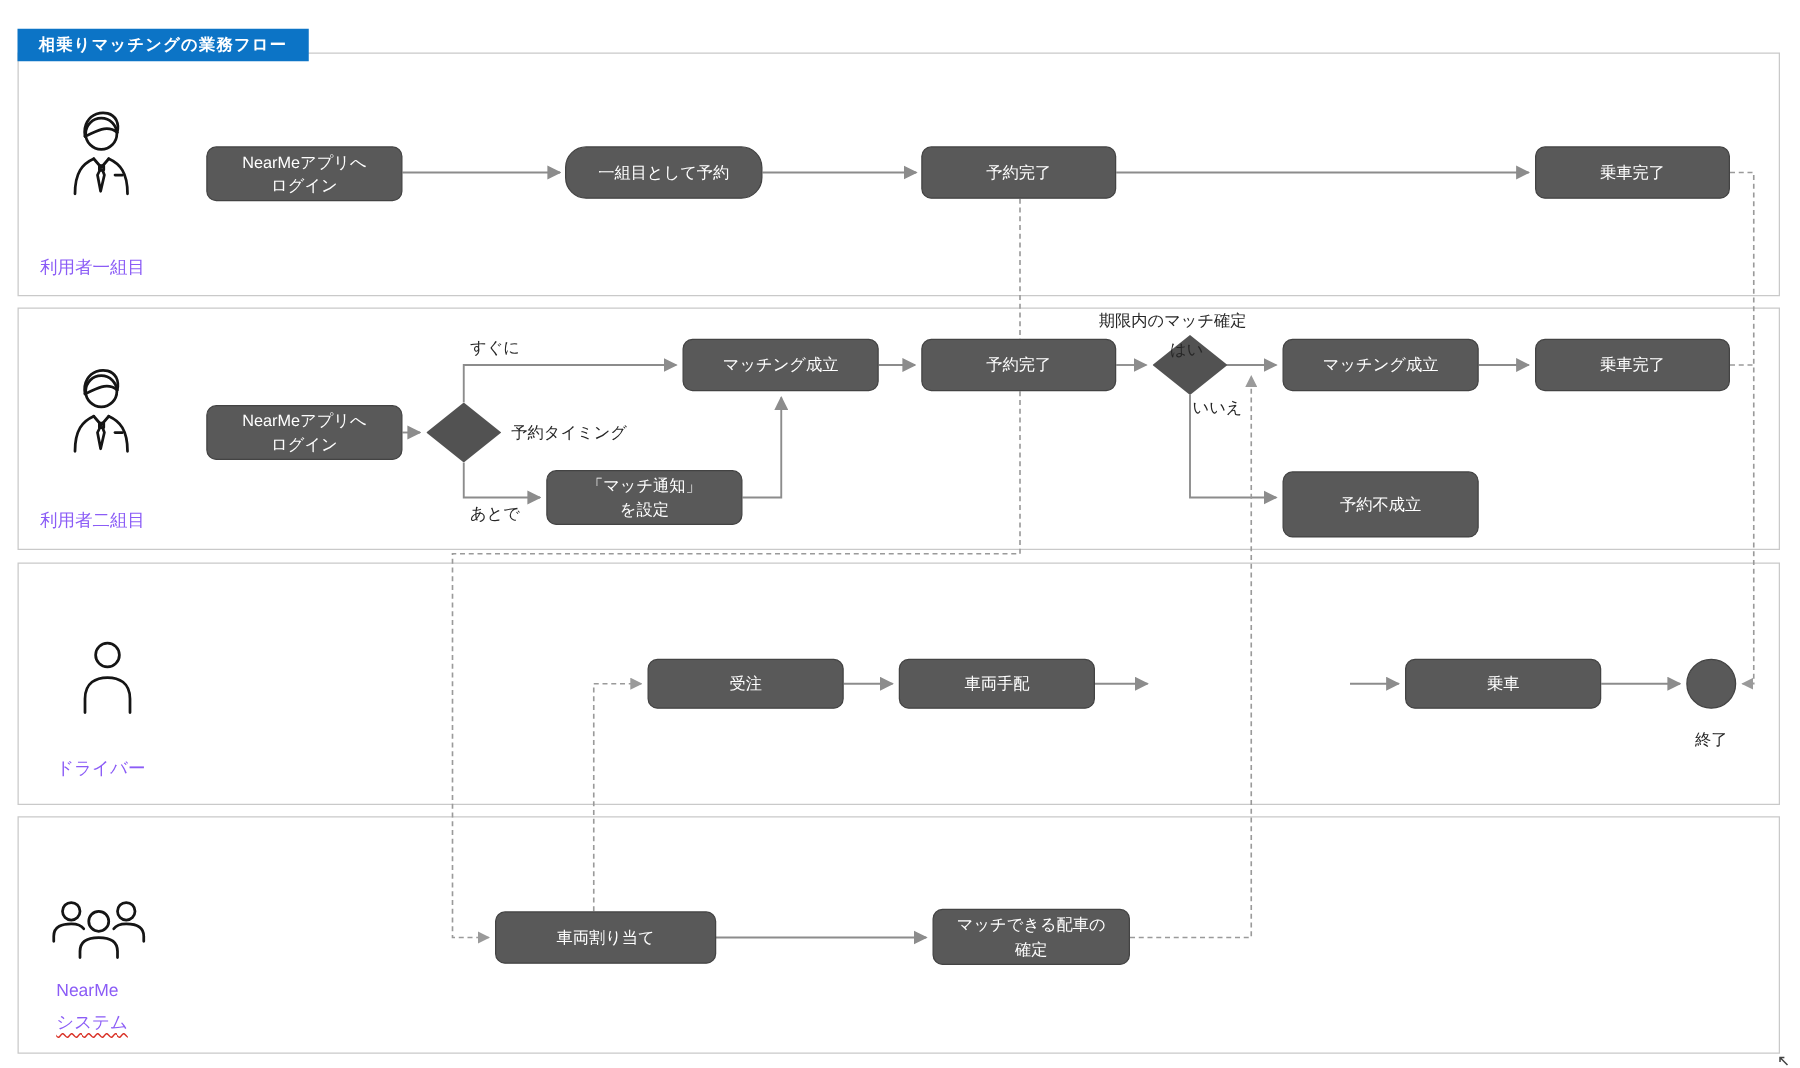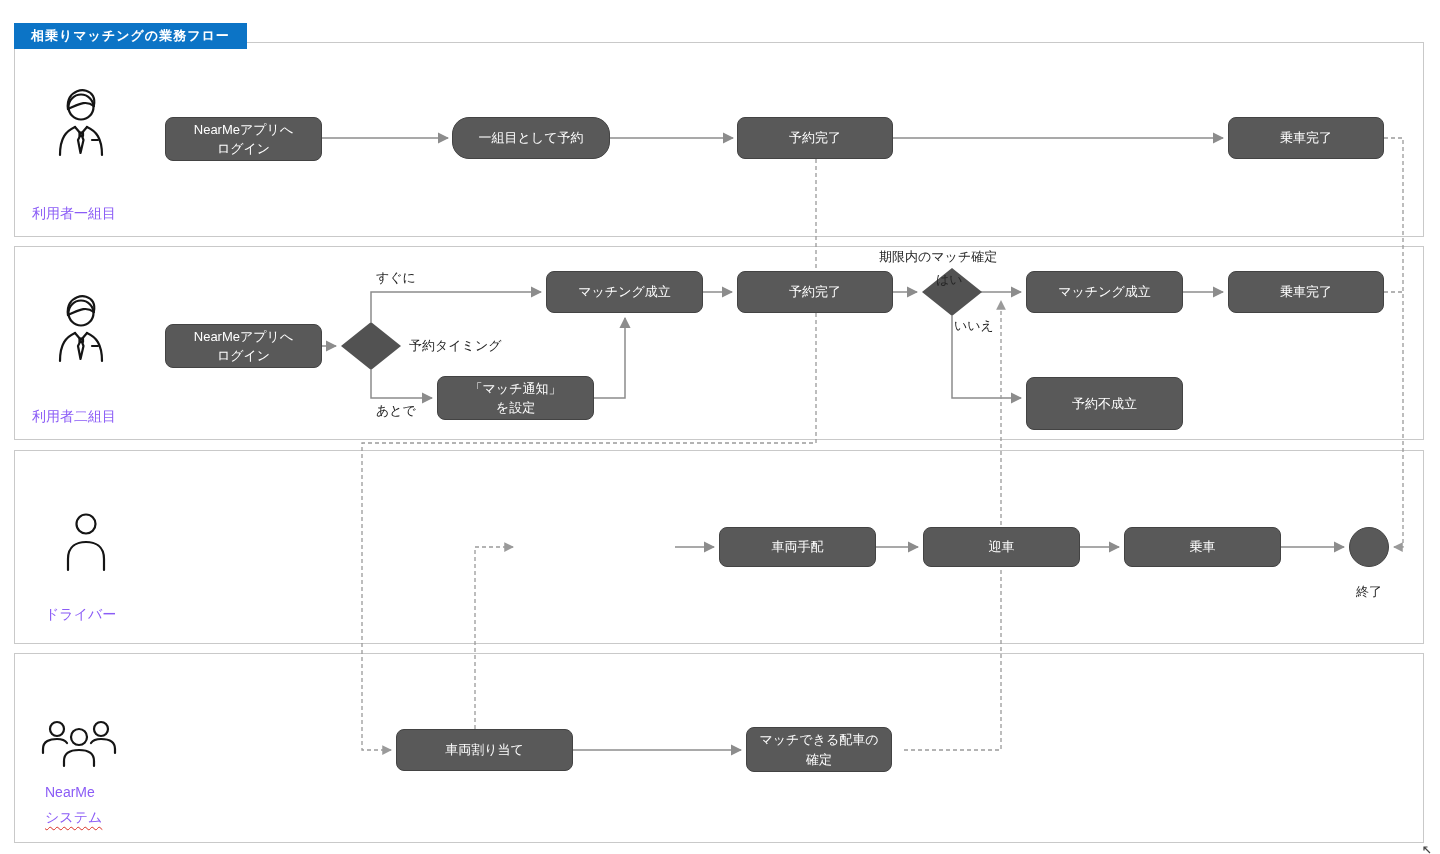--- a/index.html
+++ b/index.html
@@ -136,27 +136,27 @@
   <div class="diamond" style="left:341px;top:322px;width:60px;height:48px;"></div>
   <div class="node" style="left:546px;top:271px;width:157px;height:42px;">マッチング成立</div>
   <div class="node" style="left:437px;top:376px;width:157px;height:44px;">「マッチ通知」
 を設定</div>
   <div class="node" style="left:737px;top:271px;width:156px;height:42px;">予約完了</div>
   <div class="diamond" style="left:922px;top:268px;width:60px;height:48px;"></div>
   <div class="node" style="left:1026px;top:271px;width:157px;height:42px;text-align:center;">マッチング成立</div>
   <div class="node" style="left:1228px;top:271px;width:156px;height:42px;">乗車完了</div>
   <div class="node" style="left:1026px;top:377px;width:157px;height:53px;">予約不成立</div>
 
+  <div class="node" style="left:518px;top:527px;width:157px;height:40px;">受注</div>
   <div class="node" style="left:719px;top:527px;width:157px;height:40px;">車両手配</div>
-  <div class="node" style="left:923px;top:527px;width:157px;height:40px;">迎車</div>
   <div class="node" style="left:1124px;top:527px;width:157px;height:40px;">乗車</div>
   <div class="endcircle" style="left:1349px;top:527px;"></div>
 
   <div class="node" style="left:396px;top:729px;width:177px;height:42px;">車両割り当て</div>
-  <div class="node" style="left:746px;top:727px;width:146px;height:45px;">マッチできる配車の
+  <div class="node" style="left:746px;top:727px;width:158px;height:45px;">マッチできる配車の
 確定</div>
 
   <div class="elabel" style="left:376px;top:269px;">すぐに</div>
   <div class="elabel" style="left:409px;top:337px;">予約タイミング</div>
   <div class="elabel" style="left:376px;top:402px;">あとで</div>
   <div class="elabel" style="left:879px;top:248px;">期限内のマッチ確定</div>
   <div class="elabel" style="left:936px;top:271px;text-align:center;">はい</div>
   <div class="elabel" style="left:954px;top:317px;">いいえ</div>
   <div class="elabel ctext" style="left:1349px;top:583px;width:40px;">終了</div>
 

